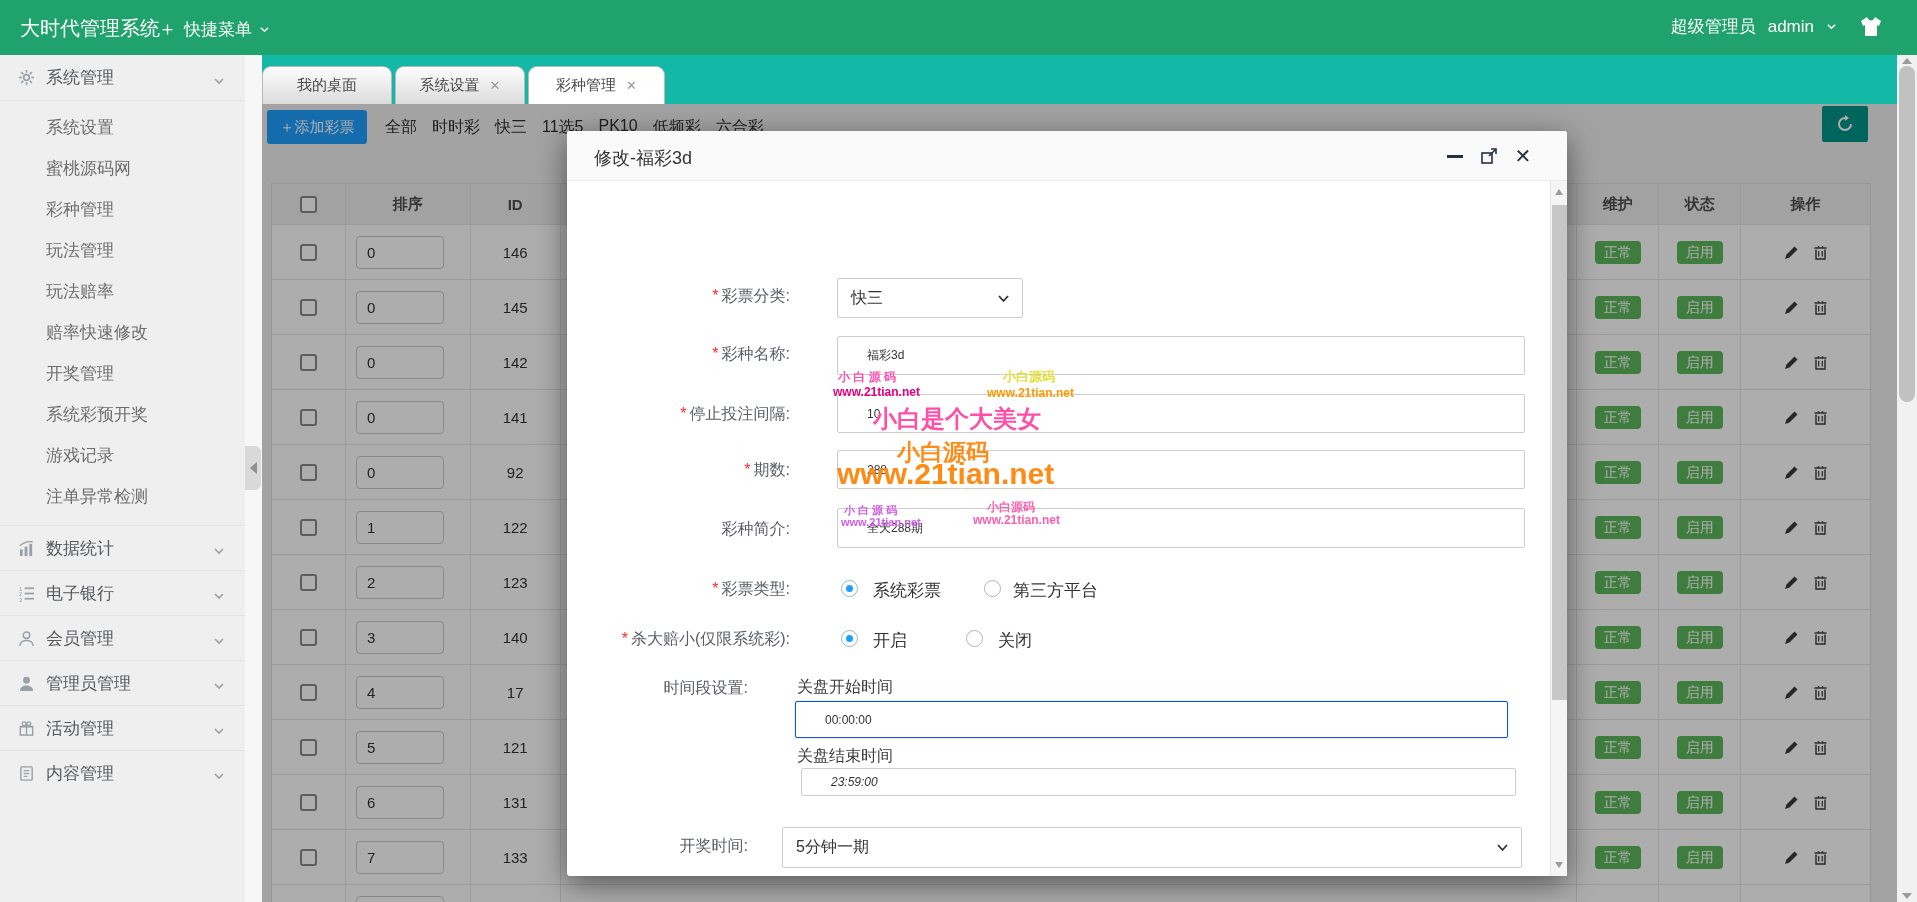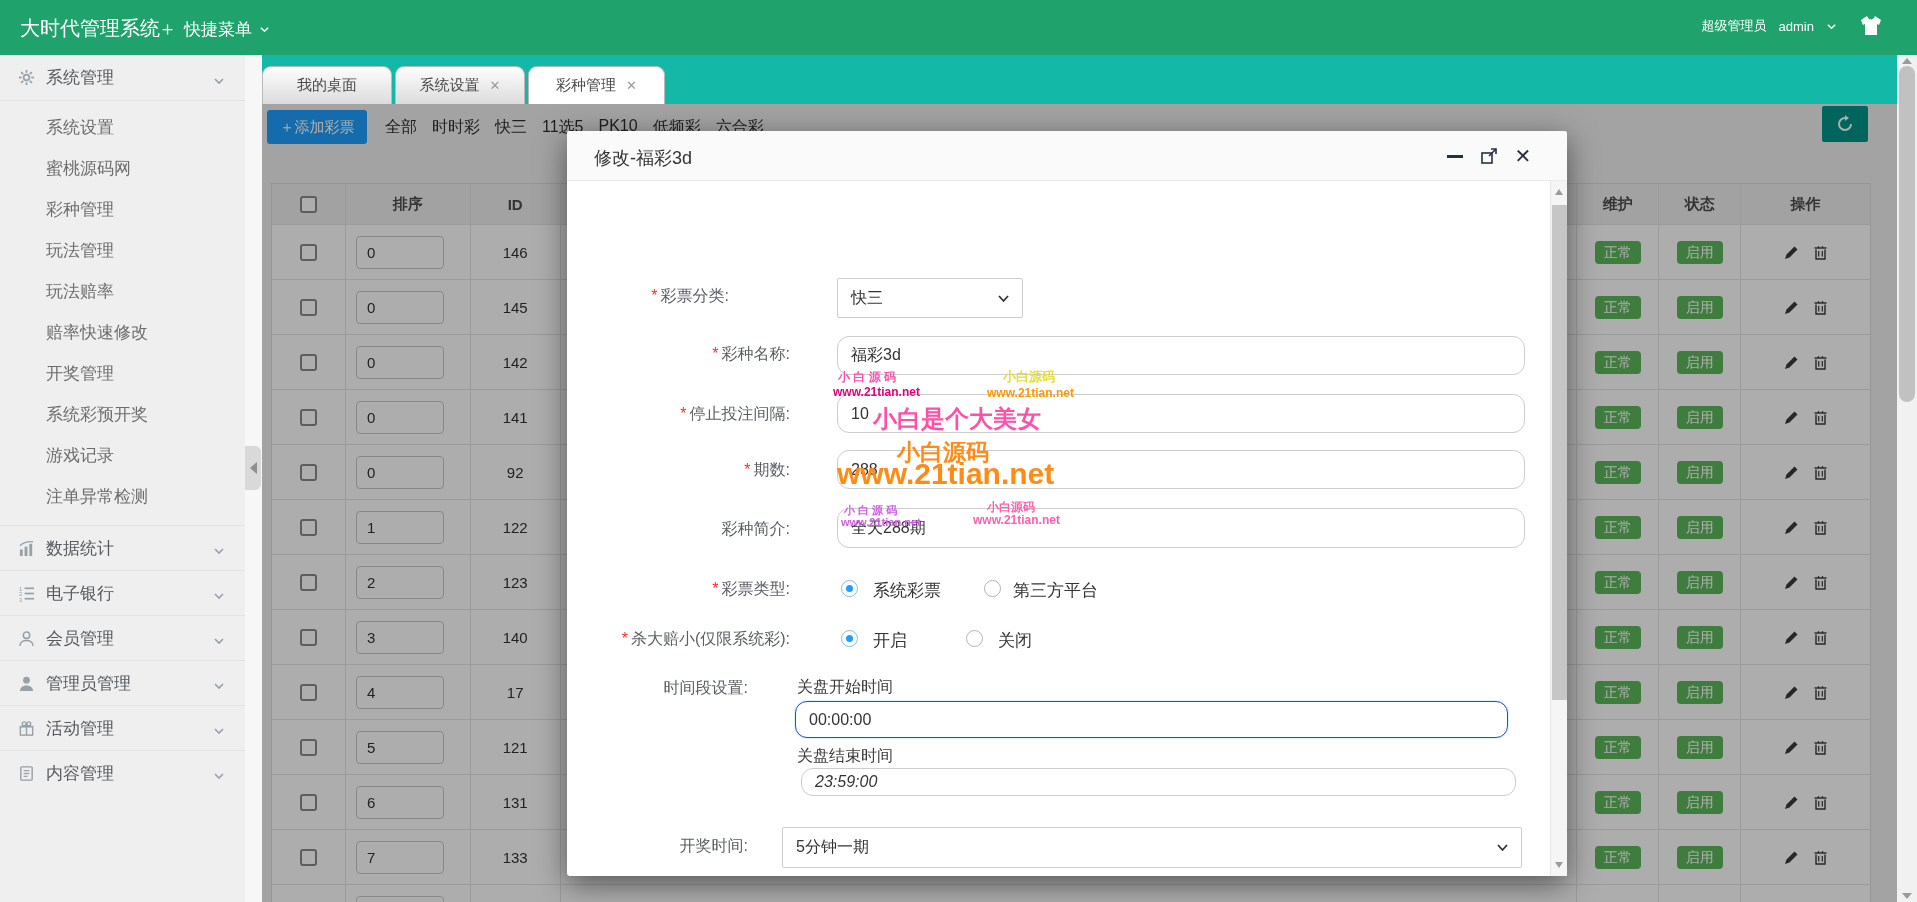--- a/index.html
+++ b/index.html
@@ -3,21 +3,21 @@
 <meta charset="utf-8">
 <style>
   * { box-sizing: border-box; margin: 0; padding: 0; }
   html,body { width:1917px; height:902px; overflow:hidden; }
   body { font-family:"Liberation Sans","DejaVu Sans",sans-serif; position:relative; background:#fff; color:#333; }
 
   
   .topbar { position:absolute; left:0; top:0; width:1917px; height:55px; background:#1fa26b; color:#fff; }
   .brand { position:absolute; left:20px; top:15px; font-size:20px; }
   .quickmenu { position:absolute; left:158px; top:16px; font-size:17px; display:flex; align-items:center; gap:7px; cursor:pointer; }
-  .topbar-right { position:absolute; right:34px; top:15px; display:flex; align-items:center; gap:12px; font-size:13px; }
+  .topbar-right { position:absolute; right:34px; top:15px; display:flex; align-items:center; gap:12px; font-size:17px; }
   .chev-w { width:11px; height:11px; display:inline-block; }
 
   
   .sidebar { position:absolute; left:0; top:55px; width:245px; height:847px; background:#efefef; overflow:hidden; }
   .side-top { position:relative; height:45px; display:flex; align-items:center; padding-left:18px; color:#565a5e; font-size:17px; cursor:pointer; border-top:1px solid #e3e3e3; }
   .side-top:first-child { border-top:none; }
   .side-top .s-ico { width:17px; height:17px; margin-right:11px; flex:0 0 17px; }
   .side-top .s-chev { position:absolute; right:20px; width:12px; height:12px; }
   .side-sub { height:41px; display:flex; align-items:center; padding-left:46px; color:#6d6d6d; font-size:17px; cursor:pointer; }
   .side-sublist { border-top:1px solid #e3e3e3; padding:6px 0 8px; }
@@ -72,21 +72,21 @@
   .m-min { width:16px; height:3px; background:#28303f; }
   .m-close { font-size:20px; line-height:20px; color:#28303f; }
   .m-body { position:absolute; left:0; top:50px; width:1000px; height:695px; overflow:hidden; }
 
   .mscroll { position:absolute; right:0; top:0; width:17px; height:695px; background:#f5f5f5; border-left:1px solid #e6e6e6; }
   .mthumb { position:absolute; left:1px; top:24px; width:15px; height:495px; background:#c6c6c6; cursor:pointer; }
   .msb-ar { position:absolute; left:4px; width:0; height:0; border-left:4px solid transparent; border-right:4px solid transparent; }
 
   .f-label { position:absolute; width:200px; text-align:right; font-size:16px; color:#5a5e63; }
   .f-label .req { color:#ff2a2a; margin-right:3px; }
-  .f-input { position:absolute; border:1px solid #cdcdcd; border-radius:12px; padding-left:13px; font-size:16px; color:#333; font-family:inherit; background:#fff; }
+  .f-input { position:absolute; border:1px solid #cdcdcd; border-radius:2px; padding-left:29px; font-size:12px; color:#333; font-family:inherit; background:#fff; }
   .f-input.focused { border:1px solid #1d4ed8; box-shadow:0 0 0 1px rgba(25,178,236,.15); }
   .f-select { position:absolute; border:1px solid #cdcdcd; border-radius:2px; background:#fff; display:flex; align-items:center; padding-left:13px; font-size:16px; color:#333; cursor:pointer; }
   .f-select .sel-chev { position:absolute; right:12px; width:13px; height:13px; }
   .sublabel { position:absolute; font-size:16px; color:#3a3a3a; }
   .radio { position:absolute; width:17px; height:17px; border:1px solid #b3b3b3; border-radius:50%; background:#fff; cursor:pointer; }
   .radio.on { border-color:#8bb8dd; }
   .radio.on::after { content:""; position:absolute; left:4px; top:4px; width:7px; height:7px; border-radius:50%; background:#1e9fff; }
   .rlabel { position:absolute; font-size:17px; color:#333; cursor:pointer; }
   .wm { position:absolute; white-space:nowrap; pointer-events:none; }
 </style>
@@ -661,21 +661,21 @@
         </svg>
       </div>
       <div class="m-btn">
           <span class="m-close">✕</span>
         </div>
     </div>
   </div>
 
   <div class="m-body">
 
-    <div class="f-label" style="left:23px; top:105px;text-align:center;"><span class="req">*</span><span>彩票分类</span>:</div>
+    <div class="f-label" style="left:23px; top:105px;"><span class="req">*</span><span>彩票分类</span>:</div>
     <div class="f-select" style="left:270px; top:97px; width:186px; height:40px;">
       <span>快三</span>
       <svg class="sel-chev" viewBox="0 0 13 13">
           <polyline points="2,4 6.5,9 11,4" fill="none" stroke="#333" stroke-width="1.8"></polyline>
         </svg>
     </div>
 
     <div class="f-label" style="left:23px; top:163px;"><span class="req">*</span><span>彩种名称</span>:</div>
     <input class="f-input" style="left: 270px; top: 155px; width: 688px; height: 39px;" value="福彩3d">
 

